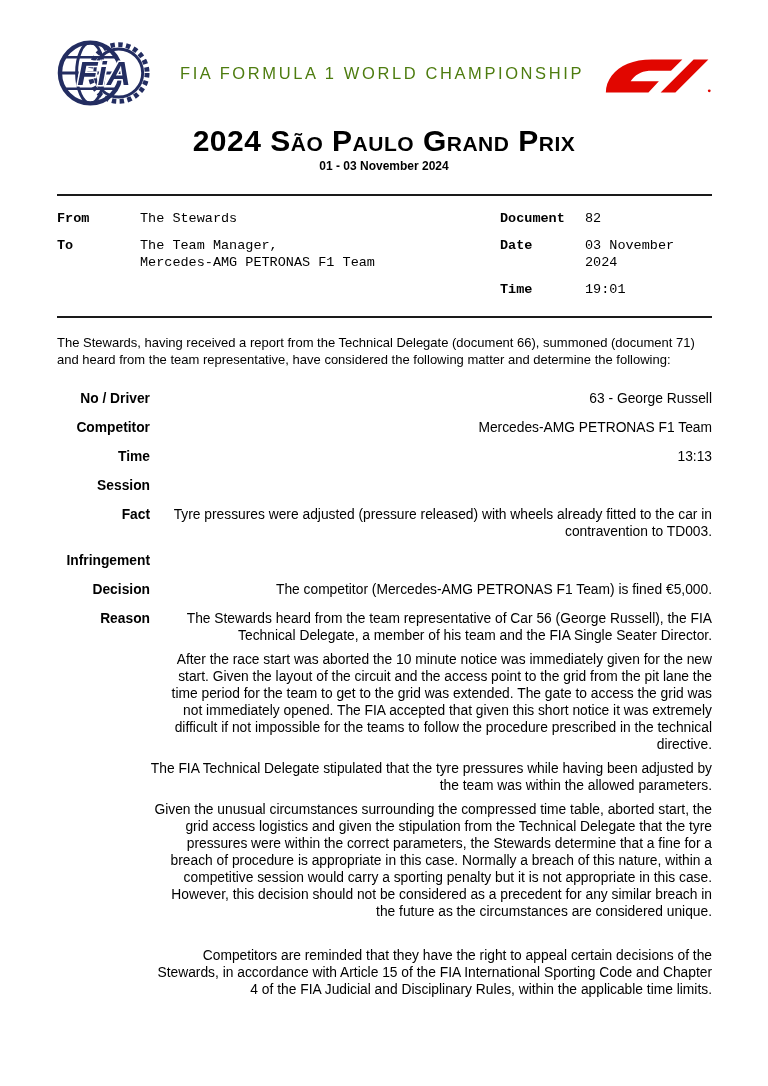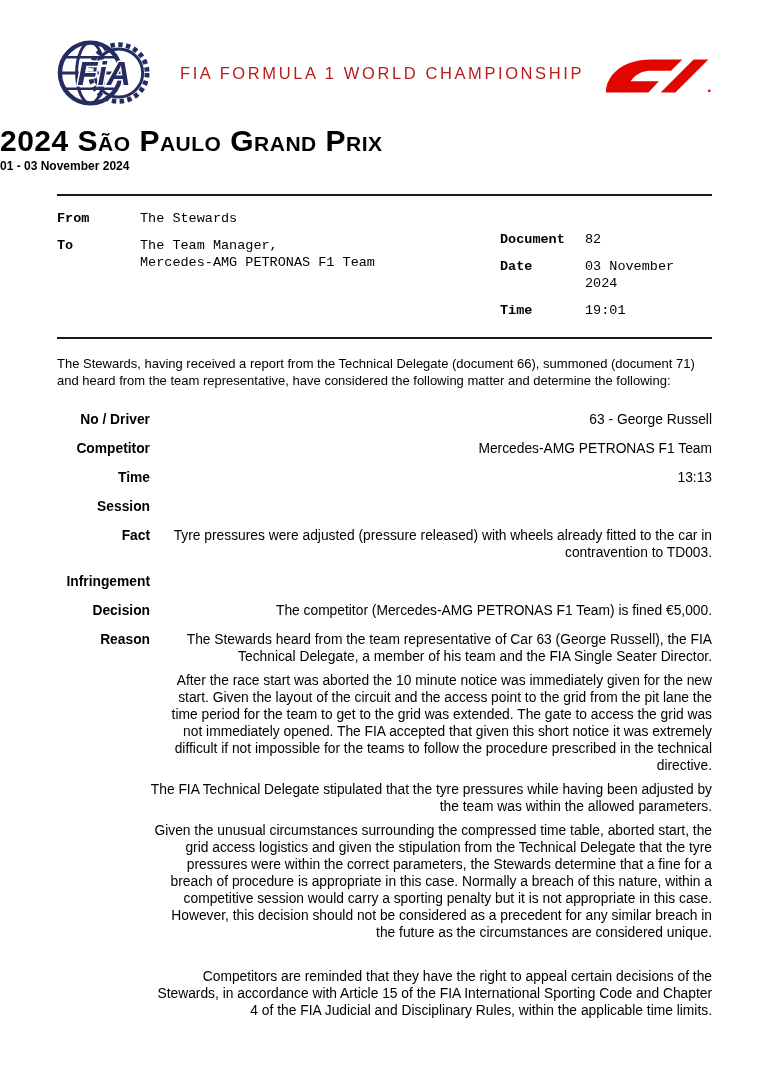--- a/index.html
+++ b/index.html
@@ -21,50 +21,50 @@
     display: flex;
     align-items: center;
     padding: 36px 57px 0 57px;
   }
   .fia-logo { width: 94px; height: 74px; flex: 0 0 auto; }
   .champ-text {
     flex: 1;
     text-align: center;
     font-size: 16.5px;
     letter-spacing: 2.6px;
-    color: #b91c1c;
+    color: #4d7c0f;
     transform: scaleY(1.05);
     white-space: nowrap;
     padding-left: 8px;
   }
   .f1-logo { width: 106px; height: 38px; flex: 0 0 auto; margin-top: 6px; }
 
   
-  .title-block { text-align: left; margin-top: 14px; }
+  .title-block { text-align: center; margin-top: 14px; }
   .gp-title {
     font-size: 30px;
     font-weight: bold;
     font-variant: small-caps;
     letter-spacing: 0.5px;
     line-height: 1.1;
   }
   .gp-dates { font-size: 12px; font-weight: bold; margin-top: 2px; }
 
   
   .meta {
     margin: 21px 56px 0 57px;
     border-top: 2px solid #1a1a1a;
     border-bottom: 2px solid #1a1a1a;
     padding: 14px 0 18px 0;
     display: flex;
     font-size: 13.5px;
     line-height: 17px;
   }
   .meta-left { width: 443px; flex: 0 0 auto; }
-  .meta-right { flex: 1; margin-top: 21px; }
+  .meta-right { flex: 1; }
   .meta-row { display: flex; margin-bottom: 10px; font-family: Liberation Mono, monospace; }
   .meta-row:last-child { margin-bottom: 0; }
   .meta-label { font-weight: bold; width: 83px; flex: 0 0 auto; }
   .meta-right .meta-label { width: 85px; }
   .meta-value { flex: 1; }
 
   
   .intro {
     margin-top: 16px;
     font-size: 13px;
@@ -164,21 +164,21 @@
         <div class="field-label">Infringement</div>
       </div>
       <div class="field-row">
         <div class="field-label">Decision</div>
         <div class="field-value">The competitor (Mercedes-AMG PETRONAS F1 Team) is fined €5,000.</div>
       </div>
 
       <div class="field-row">
         <div class="field-label">Reason</div>
         <div class="field-value reason-paras">
-          <p>The Stewards heard from the team representative of Car 63 (George Russell), the FIA Technical Delegate, a member of his team and the FIA Single Seater Director.</p>
+          <p>The Stewards heard from the team representative of Car 56 (George Russell), the FIA Technical Delegate, a member of his team and the FIA Single Seater Director.</p>
           <p>After the race start was aborted the 10 minute notice was immediately given for the new start. Given the layout of the circuit and the access point to the grid from the pit lane the time period for the team to get to the grid was extended.  The gate to access the grid was not immediately opened. The FIA accepted that given this short notice it was extremely difficult if not impossible for the teams to follow the procedure prescribed in the technical directive.</p>
           <p>The FIA Technical Delegate stipulated that the tyre pressures while having been adjusted by the team was within the allowed parameters.</p>
           <p>Given the unusual circumstances surrounding the compressed time table, aborted start, the grid access logistics and given the stipulation from the Technical Delegate that the tyre pressures were within the correct parameters, the Stewards determine that a fine for a breach of procedure is appropriate in this case. Normally a breach of this nature, within a competitive session would carry a sporting penalty but it is not appropriate in this case. However, this decision should not be considered as a precedent for any similar breach in the future as the circumstances are considered unique.</p>
           <p class="appeal">Competitors are reminded that they have the right to appeal certain decisions of the Stewards, in accordance with Article 15 of the FIA International Sporting Code and Chapter 4 of the FIA Judicial and Disciplinary Rules, within the applicable time limits.</p>
         </div>
       </div>
     </div>
   </div>
 
 </div>

